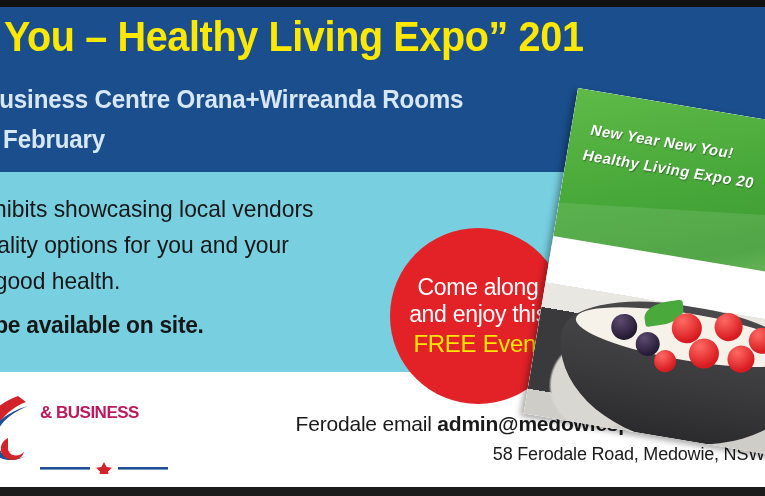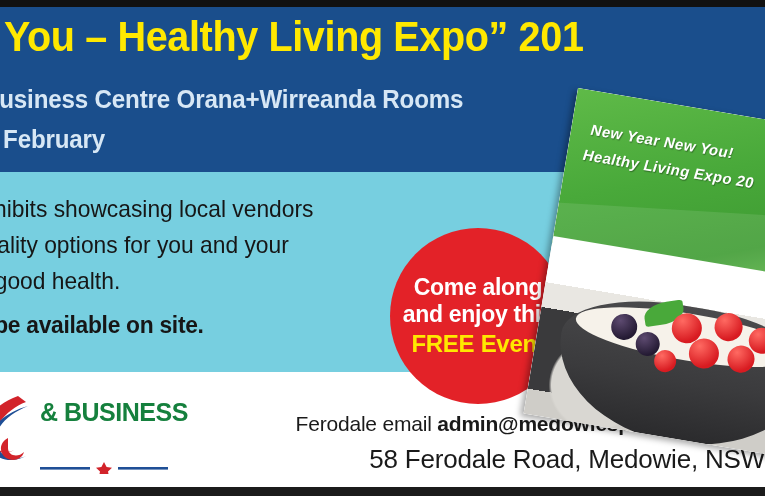--- a/index.html
+++ b/index.html
@@ -96,21 +96,21 @@
     flex-direction:column;
     align-items:center;
     justify-content:center;
     text-align:center;
     line-height:1.18;
     z-index:6;
   }
   .badge .bl{
     color:#ffffff;
     font-size:23px;
-    font-weight:bold;
+    font-weight:normal;
     letter-spacing:-0.3px;
     white-space:nowrap;
   }
   .badge .bl.free{
     color:#ffe800;
     font-size:24px;
     margin-top:2px;
   }
 
   
@@ -187,23 +187,23 @@
     position:absolute;
     left:-22px; top:392px;
     width:200px; height:86px;
     z-index:4;
   }
   .logo-mark{
     position:absolute; left:0; top:2px; width:56px; height:78px;
   }
   .logo-text{
     position:absolute; left:62px; top:6px;
-    color:#15803d;
+    color:#be185d;
     font-weight:bold;
-    font-size:25px;
+    font-size:17px;
     line-height:29px;
     letter-spacing:-0.5px;
     white-space:nowrap;
   }
   .logo-divider{
     position:absolute; left:62px; top:70px; width:128px; height:12px;
   }
 
   .contact{
     position:absolute;
@@ -215,21 +215,21 @@
     z-index:3;
   }
   .contact .email{
     font-size:21px;
     white-space:nowrap;
     letter-spacing:-0.2px;
     margin-right:-32px;
   }
   .contact .email b{ font-weight:bold; }
   .contact .addr{
-    font-size:26px;
+    font-size:18px;
     white-space:nowrap;
     letter-spacing:-0.2px;
     margin-top:8px;
     margin-right:0px;
   }
 </style>
 </head>
 <body>
 
 <div class="poster">

